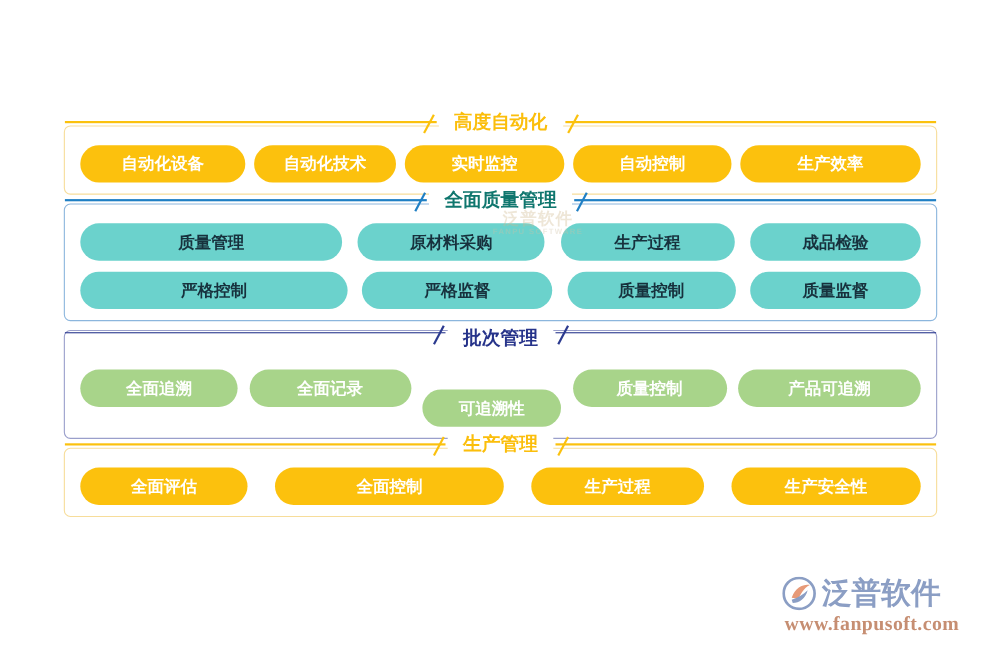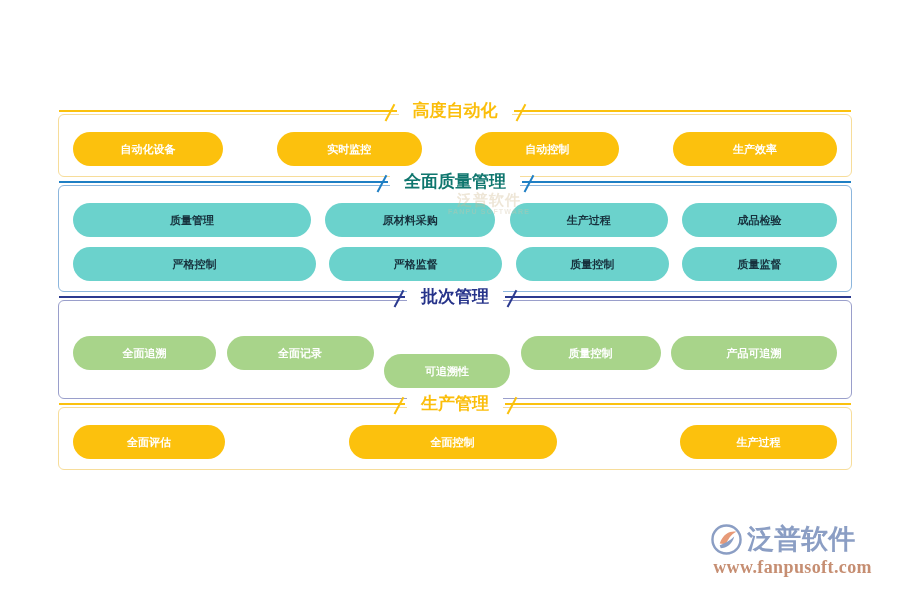--- a/index.html
+++ b/index.html
@@ -93,38 +93,38 @@
   .sec-orange .sec-header .rule,
   .sec-orange .sec-header .slash { background: #fbc10d; }
   .sec-orange .sec-title { color: #fbbe0b; }
 
   .sec-blue .sec-header .rule,
   .sec-blue .sec-header .slash { background: #1f7fc4; }
   .sec-blue .sec-title { color: #0f766e; }
 
   .sec-navy .sec-header .rule,
   .sec-navy .sec-header .slash { background: #2b3a8f; }
-  .sec-navy .sec-title { color: #26338a; }
+  .sec-navy .sec-title { color: #26338a; margin-top: 11px; }
 
   
   .pill-row {
     display: flex;
     align-items: center;
     justify-content: space-between;
     margin-bottom: 10px;
   }
   .pill-row:last-child { margin-bottom: 0; }
 
   .pill {
     height: 34px;
     border-radius: 17px;
     display: flex;
     align-items: center;
     justify-content: center;
-    font-size: 11px;
+    font-size: 15px;
     font-weight: bold;
     white-space: nowrap;
     box-sizing: border-box;
     padding: 0 8px;
   }
   .pill.orange { background: #fcc10d; color: #ffffff; }
   .pill.teal   { background: #6bd2cc; color: #17313d; }
   .pill.green  { background: #a8d48a; color: #ffffff; }
 
   
@@ -199,20 +199,21 @@
             <div class="rule left">
               <div class="slash"></div>
             </div>
             <div class="sec-title">高度自动化</div>
             <div class="rule right">
               <div class="slash"></div>
             </div>
           </div>
           <div class="pill-row">
             <div class="pill orange" style="width: 150px;">自动化设备</div>
+            <div class="pill orange" style="width: 129px;">自动化技术</div>
             <div class="pill orange" style="width: 145px;">实时监控</div>
             <div class="pill orange" style="width: 144px;">自动控制</div>
             <div class="pill orange" style="width: 164px;">生产效率</div>
           </div>
         </div>
       </div>
       <div style="margin-top: 8px;">
         <div class="section sec-blue">
           <div class="sec-header">
             <div class="rule left">
@@ -265,20 +266,21 @@
             </div>
             <div class="sec-title">生产管理</div>
             <div class="rule right">
               <div class="slash"></div>
             </div>
           </div>
           <div class="pill-row">
             <div class="pill orange" style="width: 152px;">全面评估</div>
             <div class="pill orange" style="width: 208px; text-align: center;">全面控制</div>
             <div class="pill orange" style="width: 157px;">生产过程</div>
+            <div class="pill orange" style="width: 172px;">生产安全性</div>
           </div>
         </div>
       </div>
     </div>
 
 </div>
 
 <div class="wm-center">
   <div class="wm-cn">泛普软件</div>
   <div class="wm-en">FANPU SOFTWARE</div>

